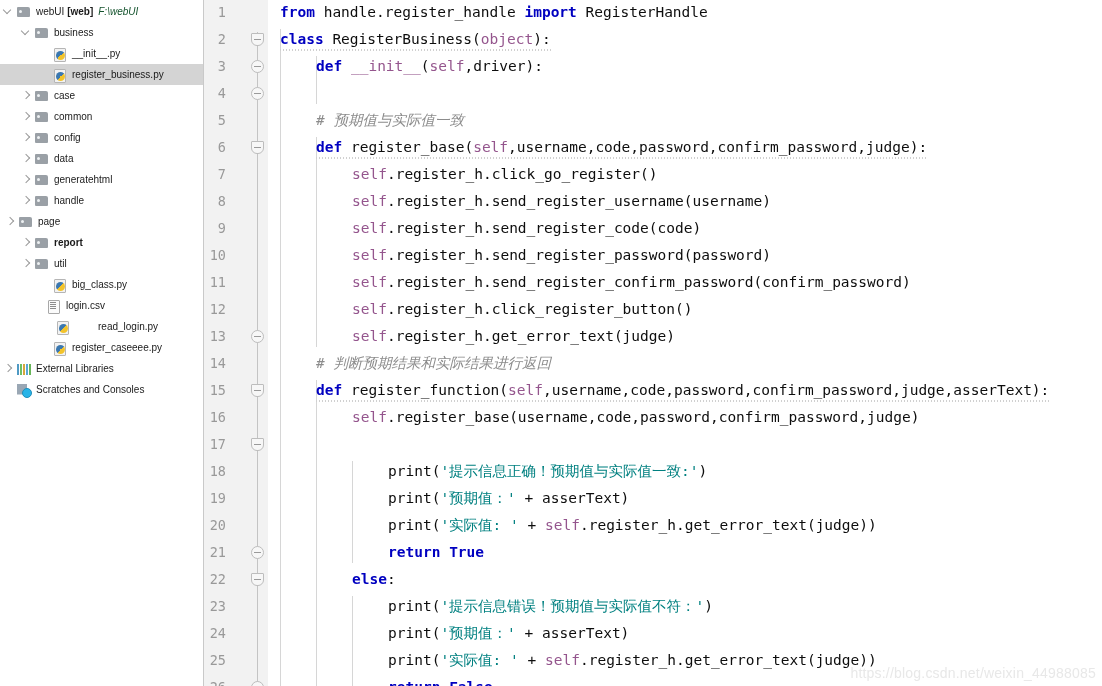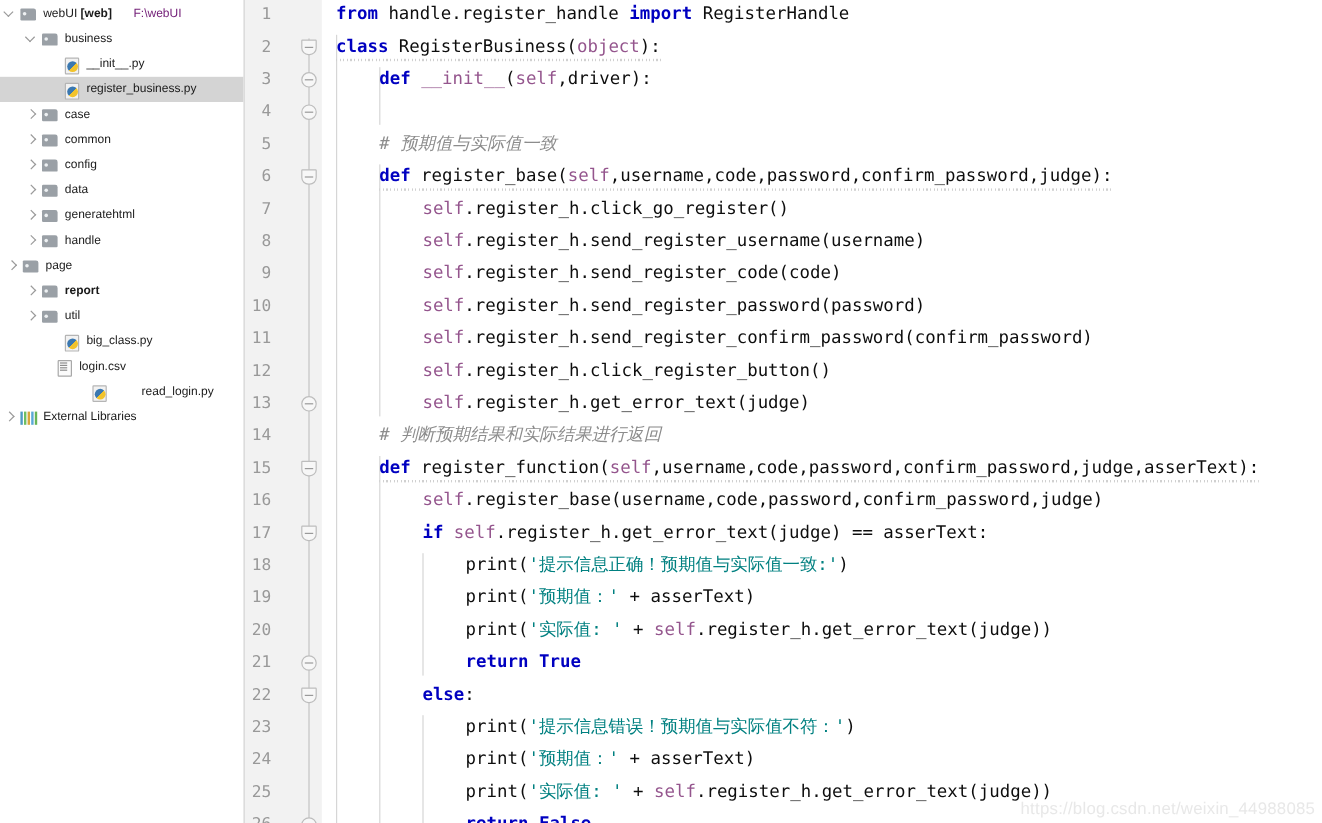--- a/index.html
+++ b/index.html
@@ -249,21 +249,21 @@
 <body>
 
 <div id="app">
 
   <div id="sidebar">
       <div class="tree-row" style="padding-left: 2px;">
         <span class="arrow has open"></span>
         <span class="ico folder"></span>
         <span class="tlabel">webUI</span>
         <span class="tlabel">&nbsp;<b>[web]</b></span>
-        <span class="tlabel dim" style="color: #701a75; margin-left: 18px;">F:\webUI</span>
+        <span class="tlabel dim" style="color: #14532d; margin-left: 5px; font-style: italic;">F:\webUI</span>
       </div>
       <div class="tree-row" style="padding-left: 20px;">
         <span class="arrow has open"></span>
         <span class="ico folder"></span>
         <span class="tlabel">business</span>
       </div>
       <div class="tree-row" style="padding-left: 38px;">
         <span class="arrow"></span>
         <span class="ico py"></span>
         <span class="tlabel">__init__.py</span>
@@ -321,29 +321,39 @@
       <div class="tree-row" style="padding-left: 38px;">
         <span class="arrow"></span>
         <span class="ico py"></span>
         <span class="tlabel">big_class.py</span>
       </div>
       <div class="tree-row" style="padding-left: 32px;">
         <span class="arrow"></span>
         <span class="ico csv"></span>
         <span class="tlabel">login.csv</span>
       </div>
-      <div class="tree-row" style="padding-left: 38px; gap: 23px;">
+      <div class="tree-row" style="padding-left: 18px; gap: 23px;">
         <span class="arrow"></span>
         <span class="ico py"></span>
         <span class="tlabel">read_login.py</span>
       </div>
+      <div class="tree-row" style="padding-left: 38px;">
+        <span class="arrow"></span>
+        <span class="ico py"></span>
+        <span class="tlabel">register_caseeee.py</span>
+      </div>
       <div class="tree-row" style="padding-left: 2px;">
         <span class="arrow has"></span>
         <span class="ico libs"></span>
         <span class="tlabel">External Libraries</span>
+      </div>
+      <div class="tree-row" style="padding-left: 2px;">
+        <span class="arrow"></span>
+        <span class="ico scratch"></span>
+        <span class="tlabel">Scratches and Consoles</span>
       </div>
     </div>
 
   <div id="editor">
     <div id="gutter">
         <div class="lnum" style="top: -1px;">1</div>
         <div class="lnum" style="top: 26px;">2</div>
         <div class="lnum" style="top: 53px;">3</div>
         <div class="lnum" style="top: 80px;">4</div>
         <div class="lnum" style="top: 107px;">5</div>
@@ -396,21 +406,20 @@
         <div class="cline" style="top: 161px; left: 84px;"><span class="sf">self</span><span class="pl">.register_h.click_go_register()</span></div>
         <div class="cline" style="top: 188px; left: 84px;"><span class="sf">self</span><span class="pl">.register_h.send_register_username(username)</span></div>
         <div class="cline" style="top: 215px; left: 84px;"><span class="sf">self</span><span class="pl">.register_h.send_register_code(code)</span></div>
         <div class="cline" style="top: 242px; left: 84px;"><span class="sf">self</span><span class="pl">.register_h.send_register_password(password)</span></div>
         <div class="cline" style="top: 269px; left: 84px;"><span class="sf">self</span><span class="pl">.register_h.send_register_confirm_password(confirm_password)</span></div>
         <div class="cline" style="top: 296px; left: 84px;"><span class="sf">self</span><span class="pl">.register_h.click_register_button()</span></div>
         <div class="cline" style="top: 323px; left: 84px;"><span class="sf">self</span><span class="pl">.register_h.get_error_text(judge)</span></div>
         <div class="cline" style="top: 350px; left: 48px;"><span class="cmt"># 判断预期结果和实际结果进行返回</span></div>
         <div class="cline" style="top: 377px; left: 48px; border-bottom: 0px;"><span class="kw">def</span><span class="pl"> register_function(</span><span class="sf">self</span><span class="pl">,username,code,password,confirm_password,judge,asserText):</span><div style="position: absolute; left: 0px; right: 0px; bottom: 2px; height: 2px; background: repeating-linear-gradient(90deg, rgb(208, 208, 208) 0px, rgb(208, 208, 208) 1px, transparent 1px, transparent 3px);"></div></div>
         <div class="cline" style="top: 404px; left: 84px;"><span class="sf">self</span><span class="pl">.register_base(username,code,password,confirm_password,judge)</span></div>
-        <div class="cline" style="top: 431px; left: 84px;"><span class="kw">if</span><span class="pl"> </span><span class="sf">self</span><span class="pl">.register_h.get_error_text(judge) == asserText:</span></div>
         <div class="cline" style="top: 458px; left: 120px;"><span class="pl">print(</span><span class="str">'提示信息正确！预期值与实际值一致:'</span><span class="pl">)</span></div>
         <div class="cline" style="top: 485px; left: 120px;"><span class="pl">print(</span><span class="str">'预期值：'</span><span class="pl"> + asserText)</span></div>
         <div class="cline" style="top: 512px; left: 120px;"><span class="pl">print(</span><span class="str">'实际值: '</span><span class="pl"> + </span><span class="sf">self</span><span class="pl">.register_h.get_error_text(judge))</span></div>
         <div class="cline" style="top: 539px; left: 120px;"><span class="kw">return</span><span class="pl"> </span><span class="kw">True</span></div>
         <div class="cline" style="top: 566px; left: 84px;"><span class="kw">else</span><span class="pl">:</span></div>
         <div class="cline" style="top: 593px; left: 120px;"><span class="pl">print(</span><span class="str">'提示信息错误！预期值与实际值不符：'</span><span class="pl">)</span></div>
         <div class="cline" style="top: 620px; left: 120px;"><span class="pl">print(</span><span class="str">'预期值：'</span><span class="pl"> + asserText)</span></div>
         <div class="cline" style="top: 647px; left: 120px;"><span class="pl">print(</span><span class="str">'实际值: '</span><span class="pl"> + </span><span class="sf">self</span><span class="pl">.register_h.get_error_text(judge))</span></div>
         <div class="cline" style="top: 674px; left: 120px;"><span class="kw">return</span><span class="pl"> </span><span class="kw">False</span></div>
       </div>

